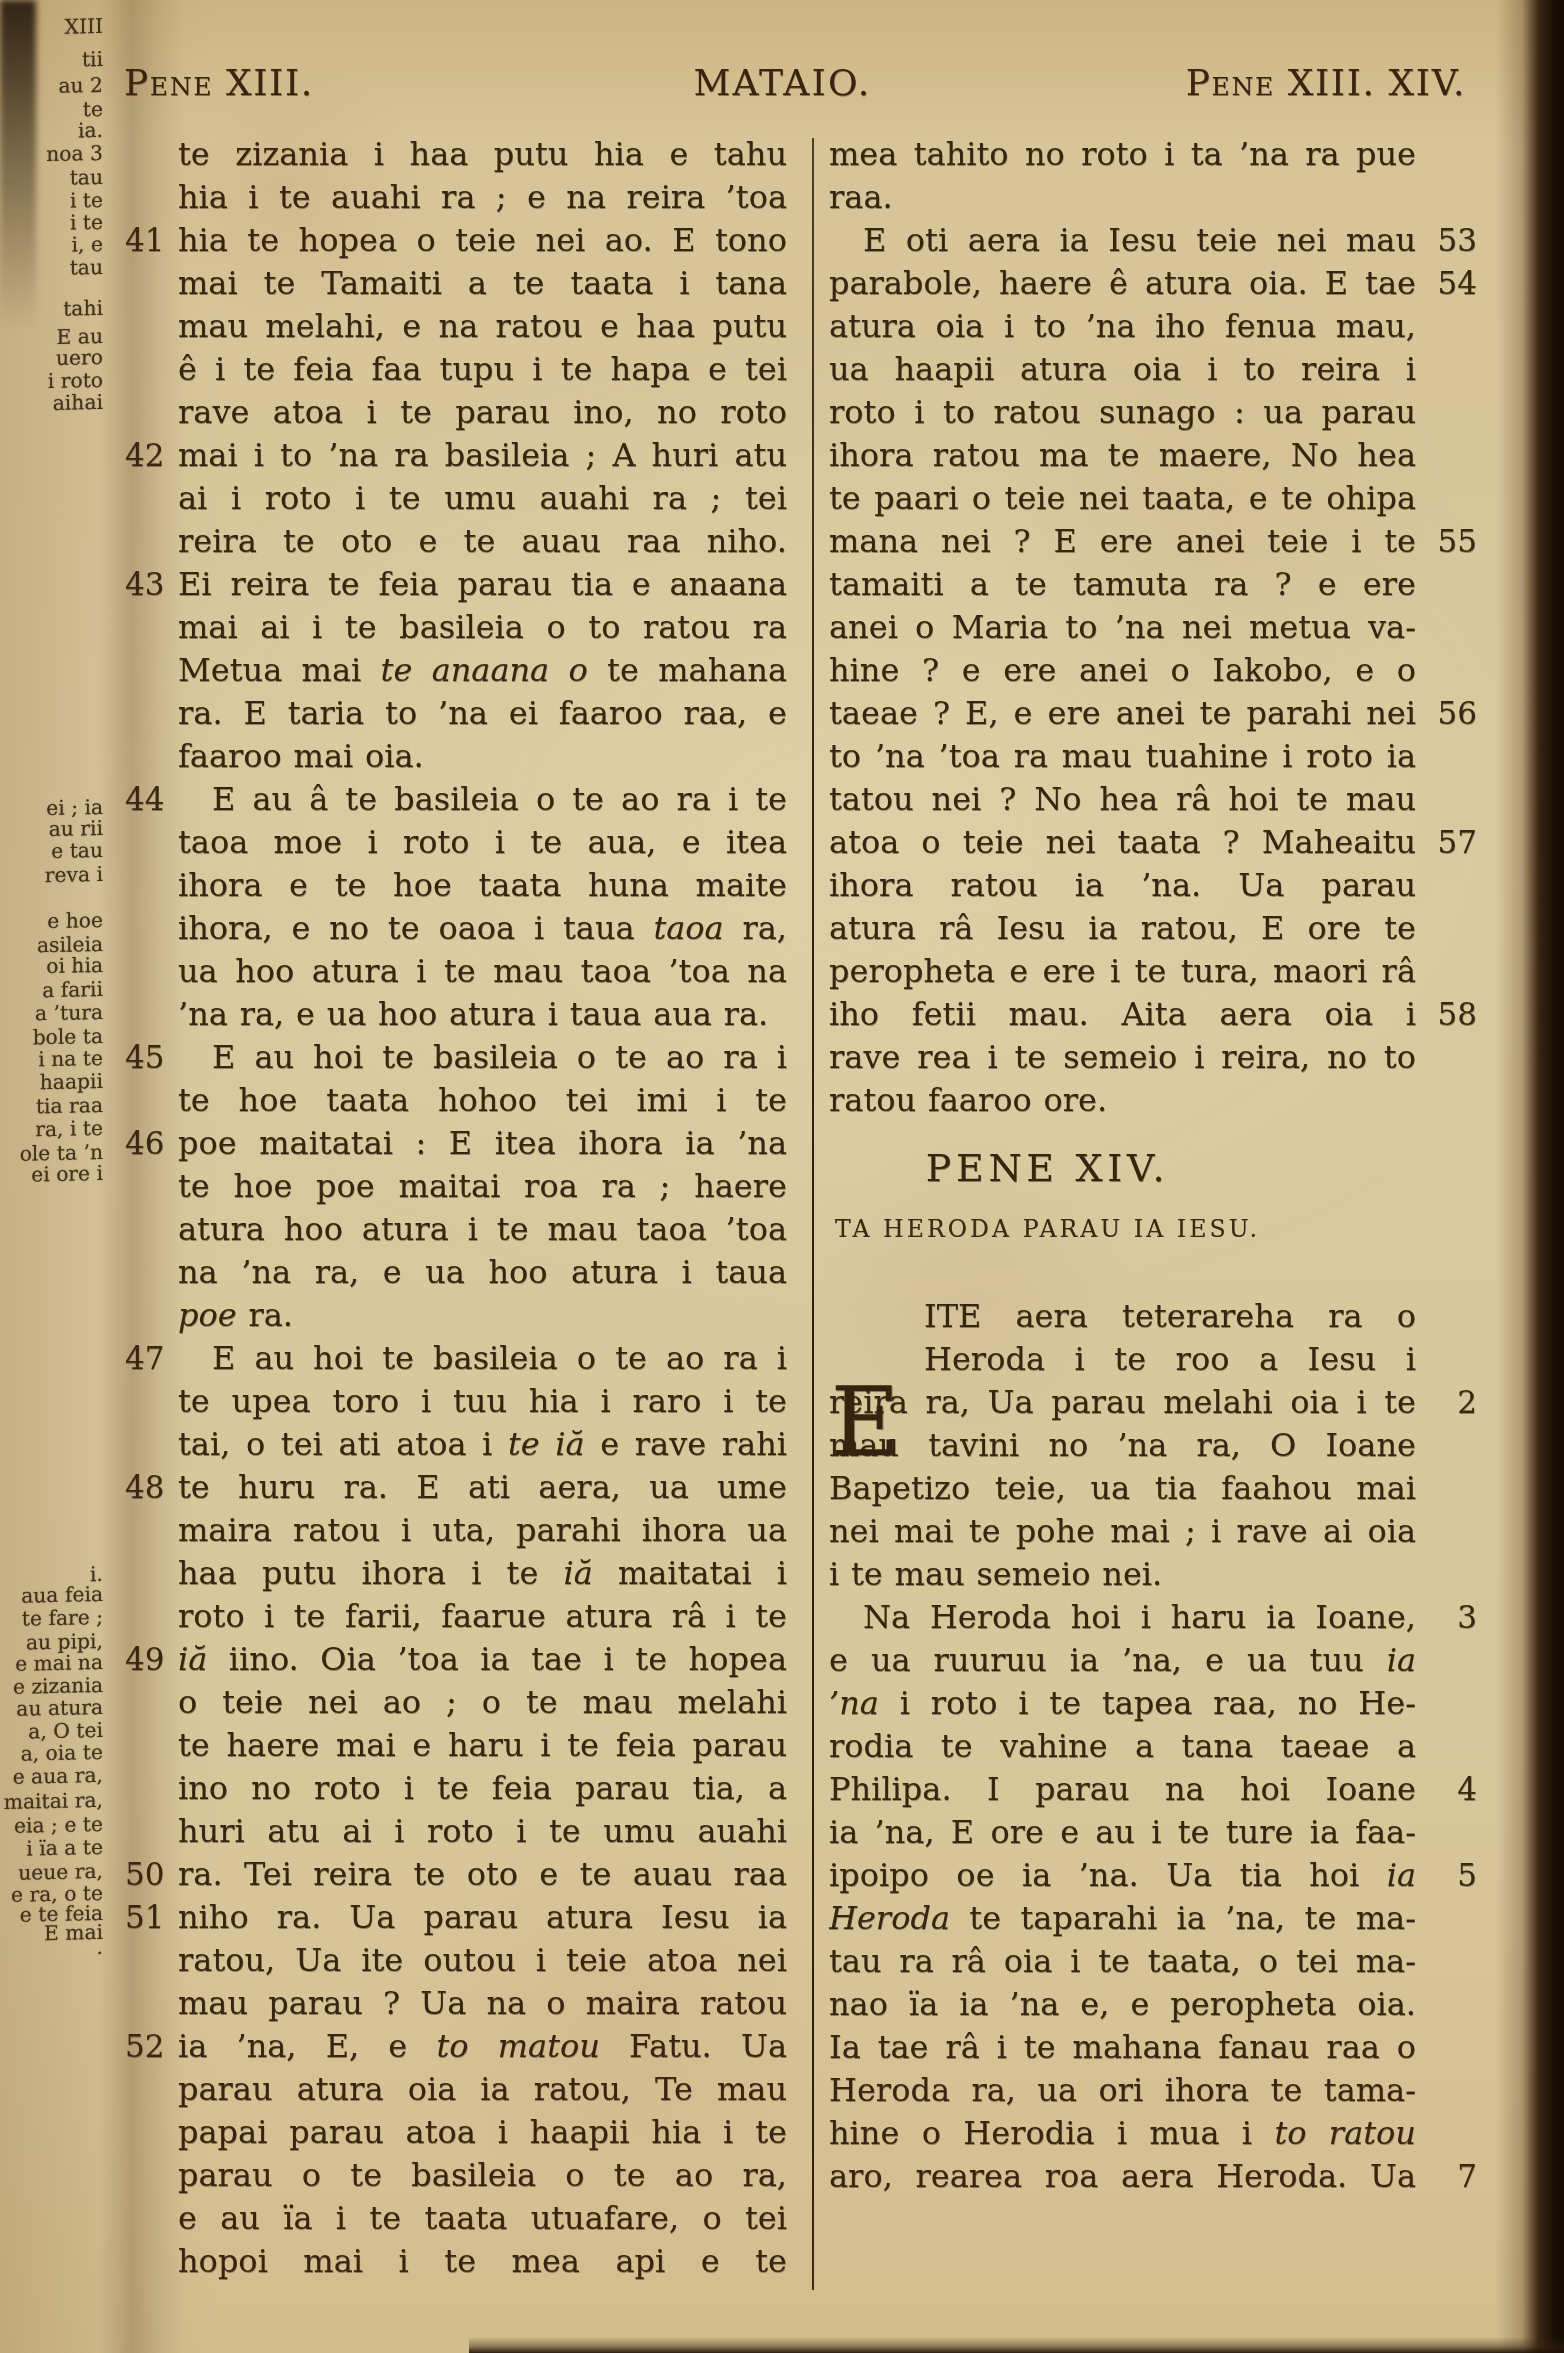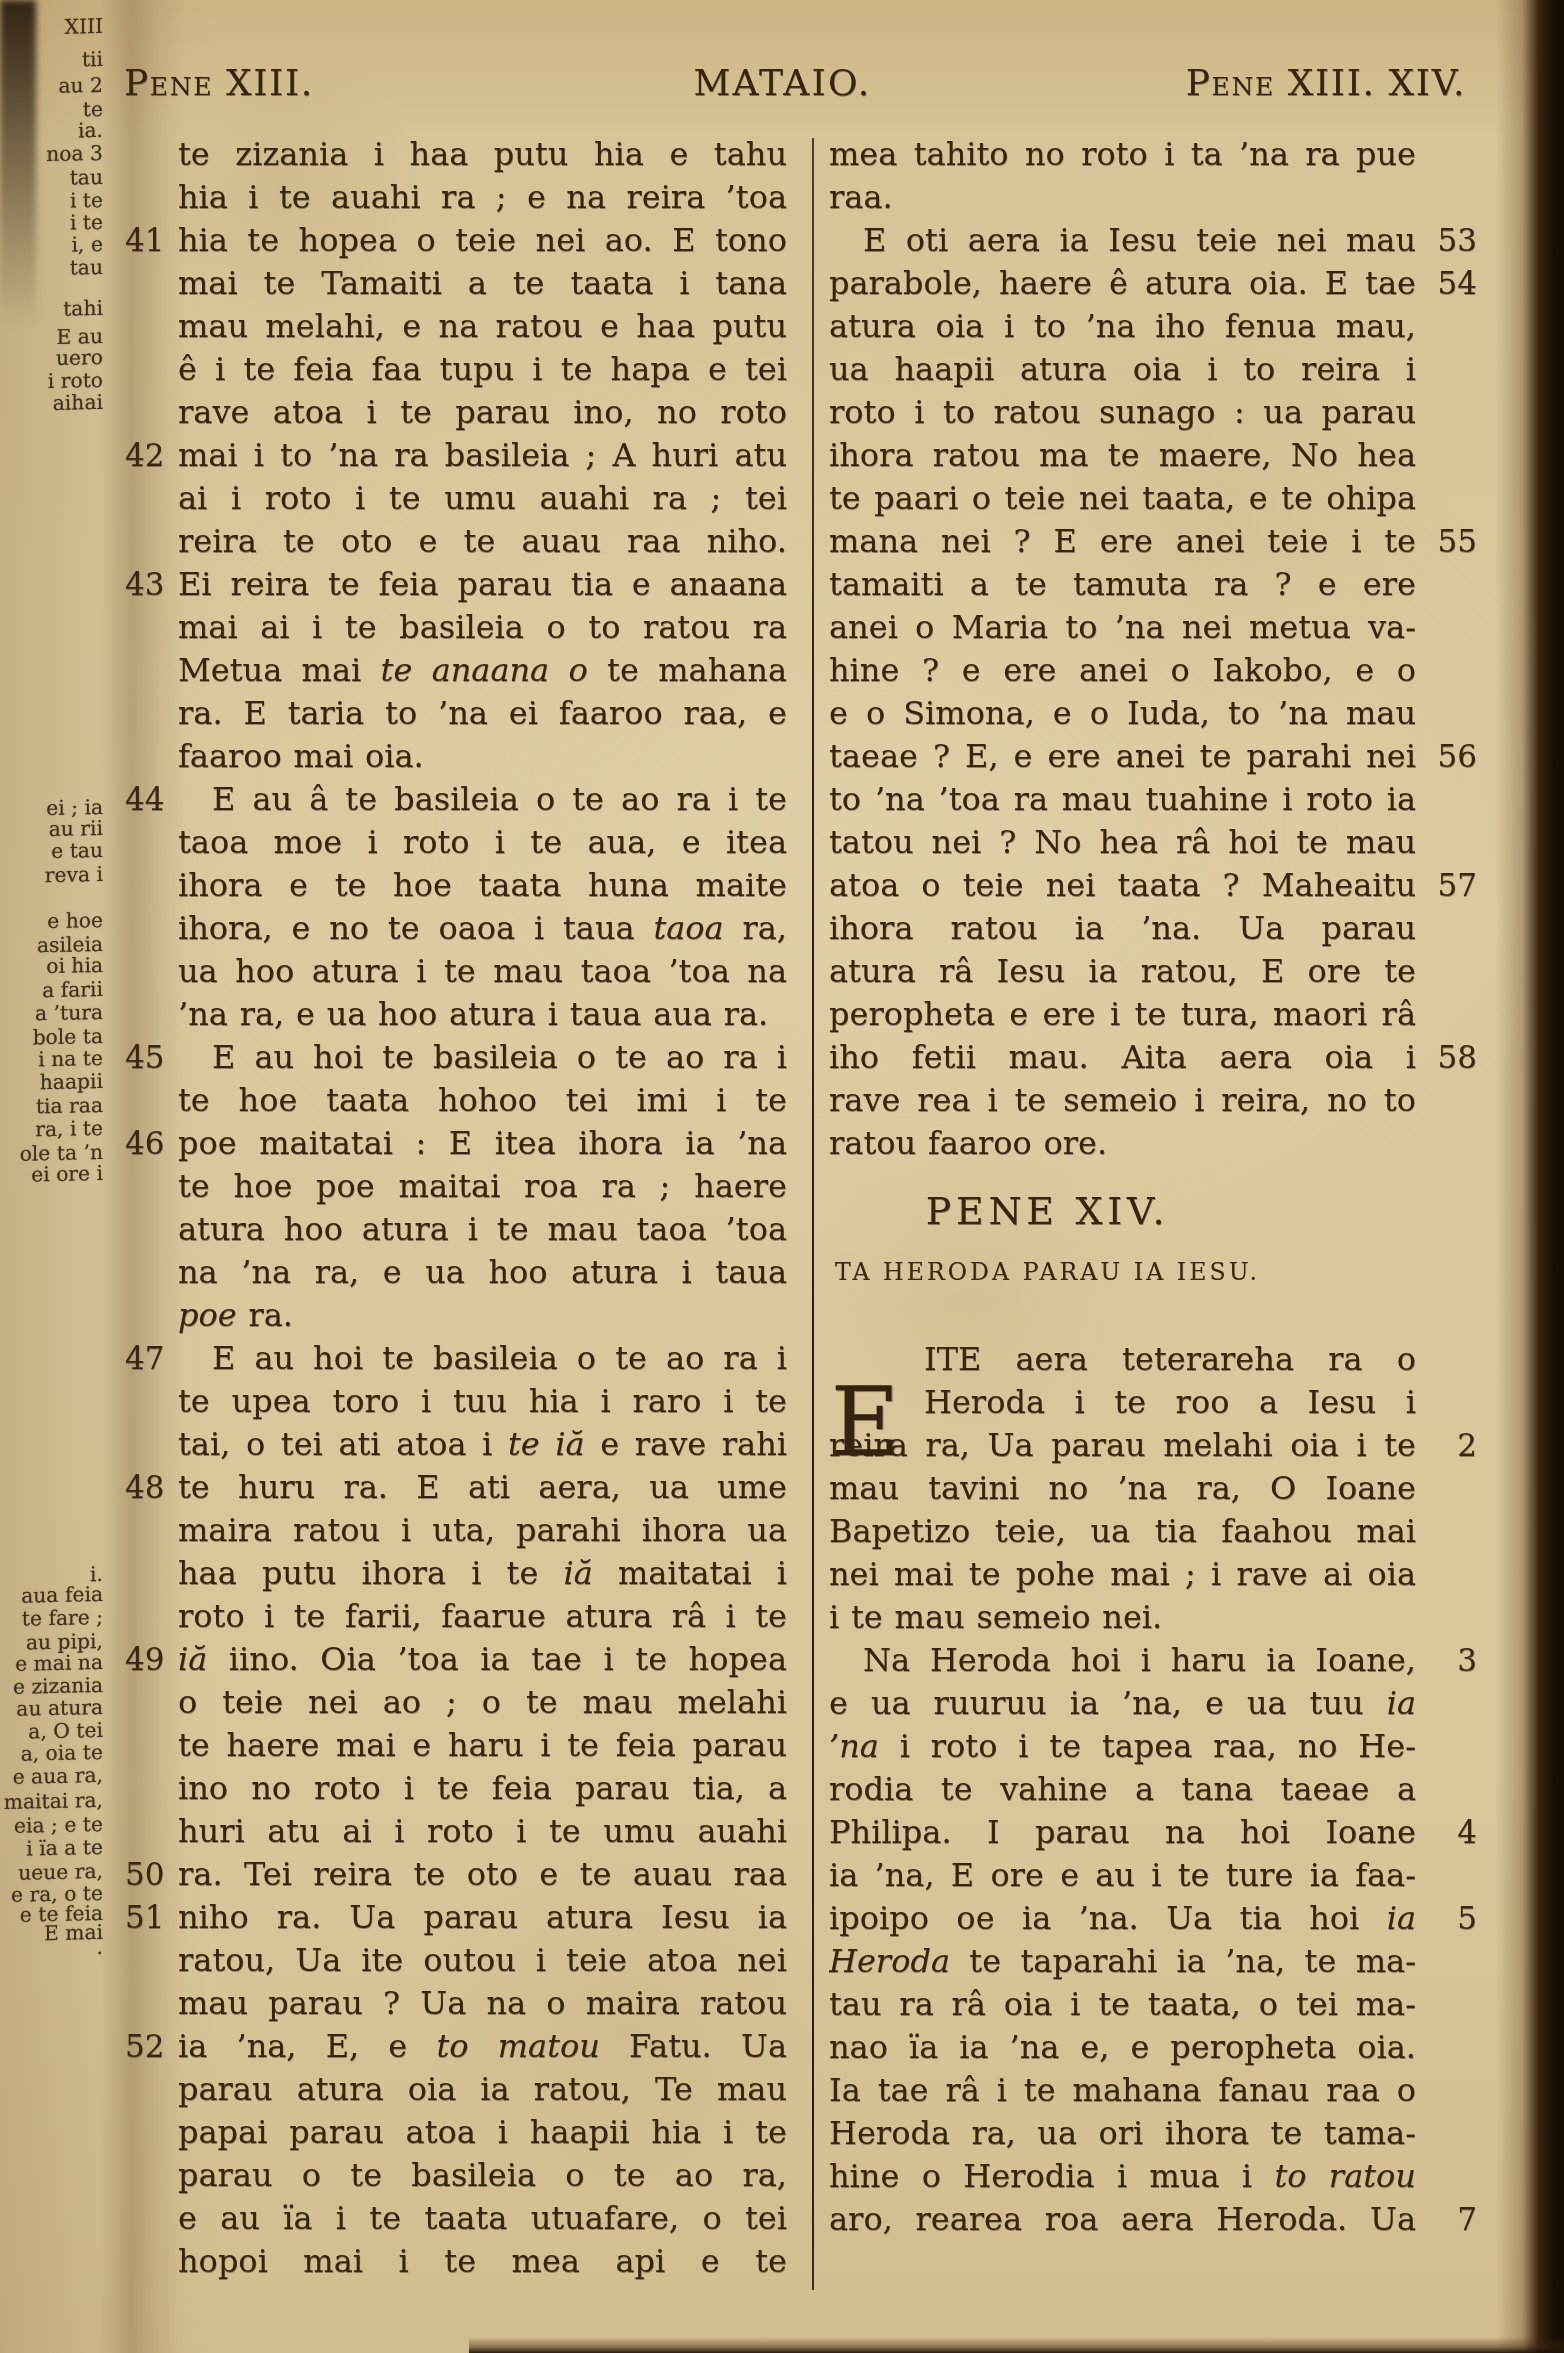--- a/index.html
+++ b/index.html
@@ -397,24 +397,20 @@
     </div>
     <div class="line">
       <span class="vtext">anei o Maria to ’na nei metua va-</span>
       <span class="vnum"></span>
     </div>
     <div class="line">
       <span class="vtext">hine ?  e ere anei o Iakobo, e o Iose,</span>
       <span class="vnum"></span>
     </div>
     <div class="line">
-      <span class="vtext">e o Simona, e o Iuda, to ’na mau</span>
-      <span class="vnum"></span>
-    </div>
-    <div class="line">
       <span class="vtext">taeae ?  E, e ere anei te parahi nei</span>
       <span class="vnum">56</span>
     </div>
     <div class="line">
       <span class="vtext">to ’na ’toa ra mau tuahine i roto ia</span>
       <span class="vnum"></span>
     </div>
     <div class="line">
       <span class="vtext">tatou nei ? No hea râ hoi te mau peu</span>
       <span class="vnum"></span>

